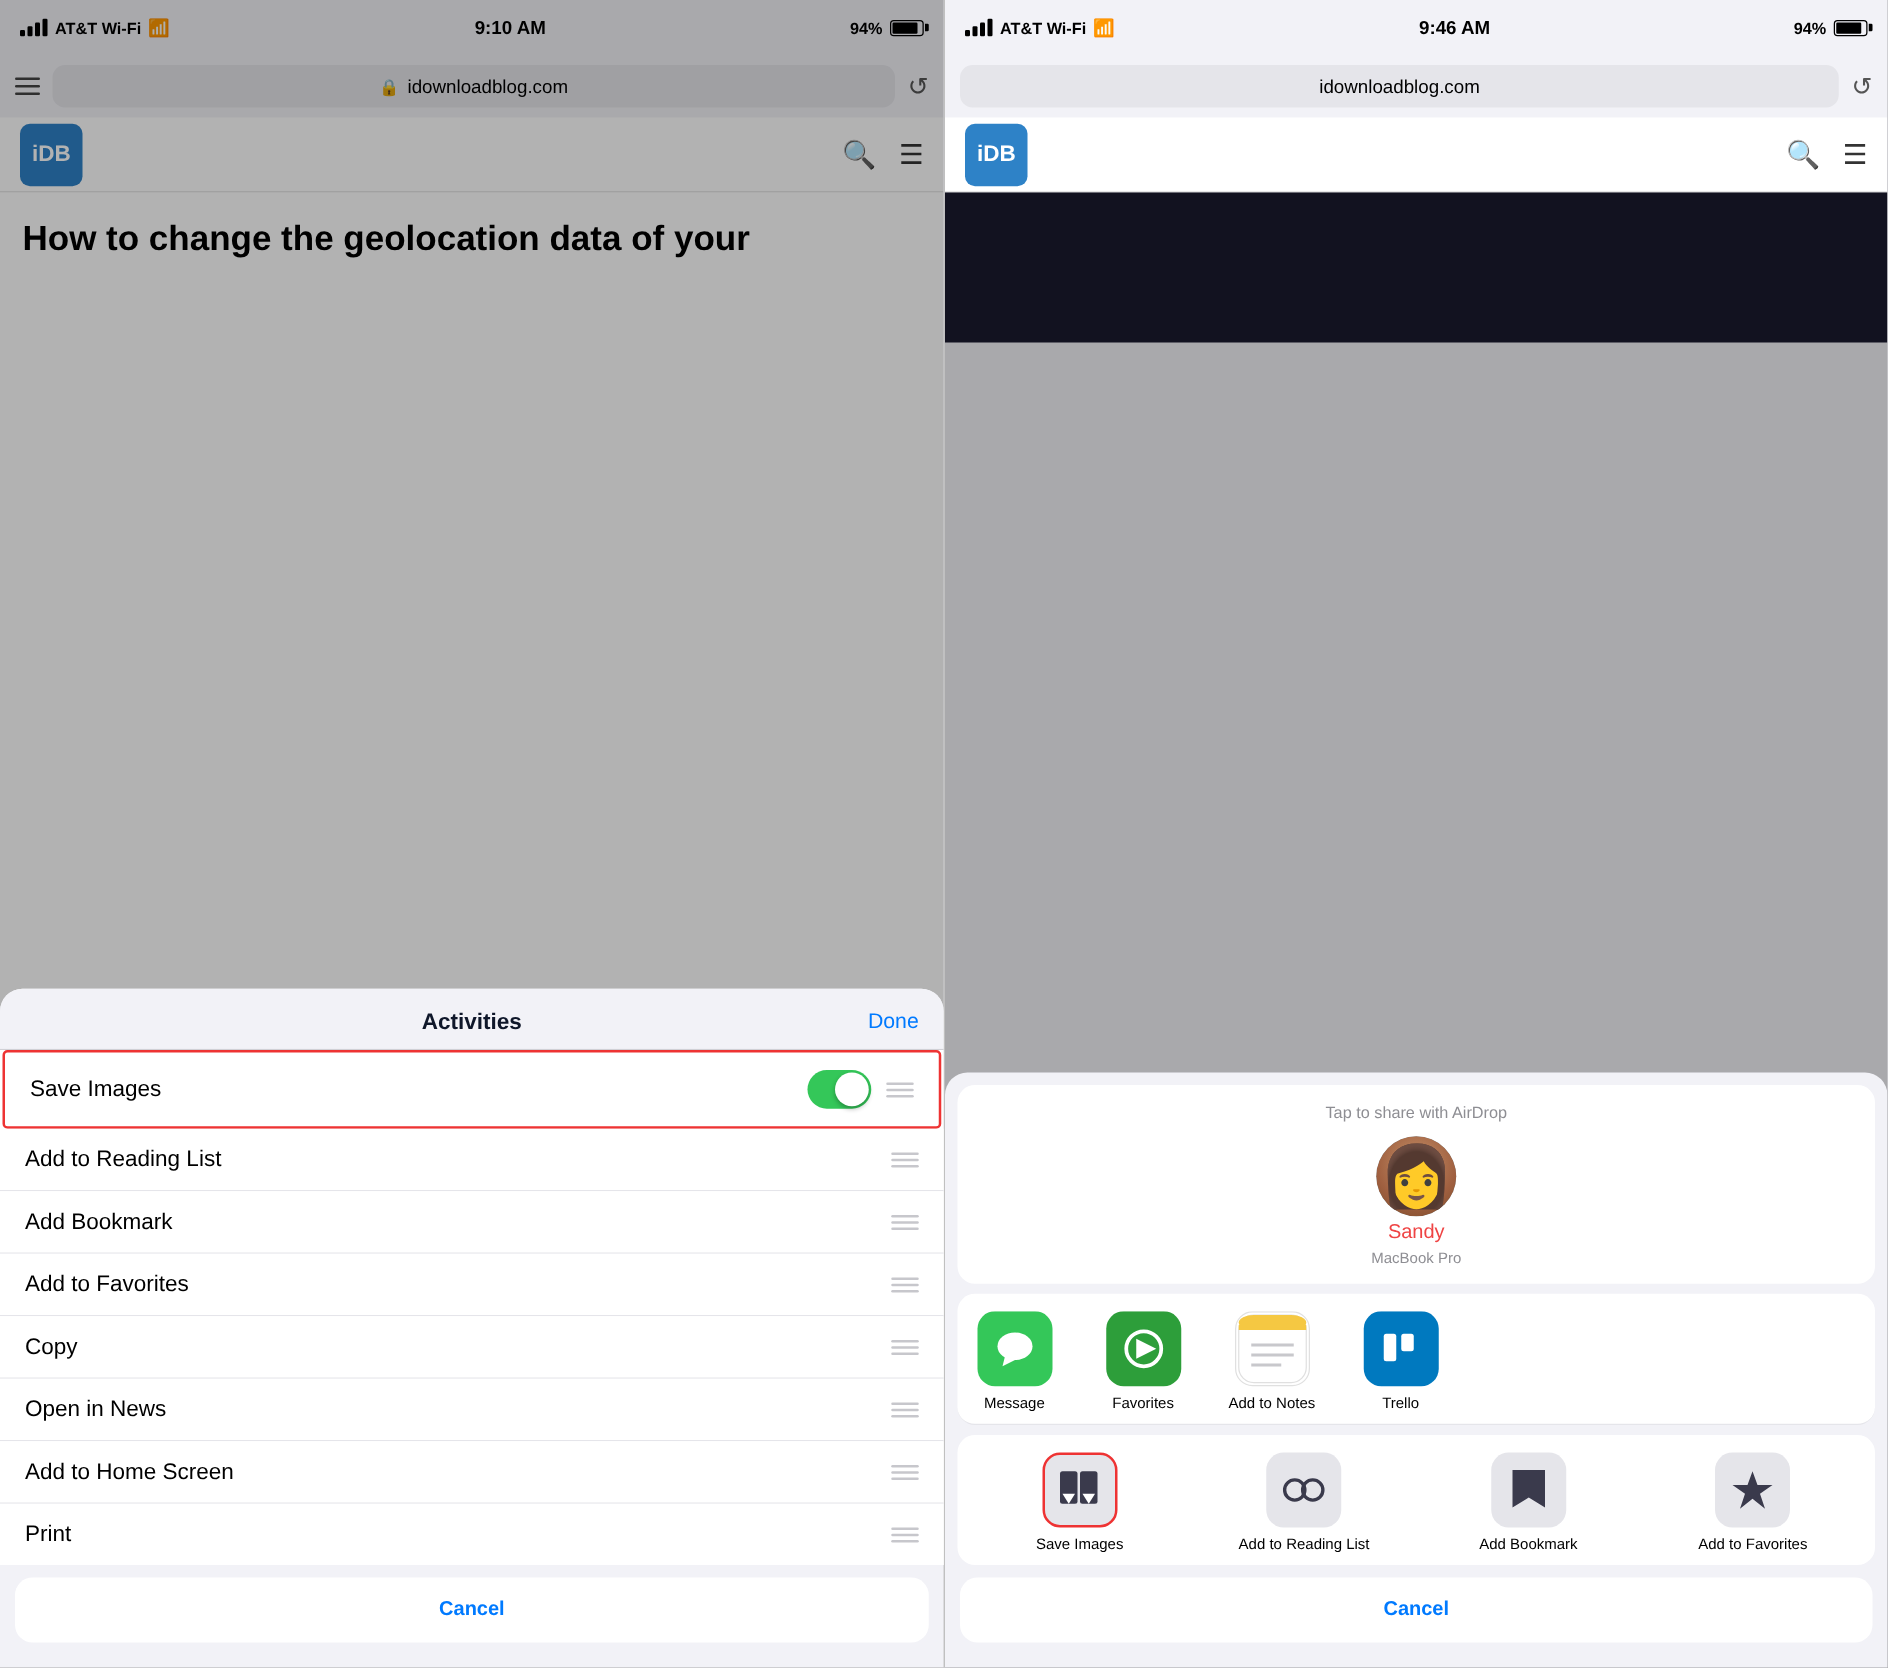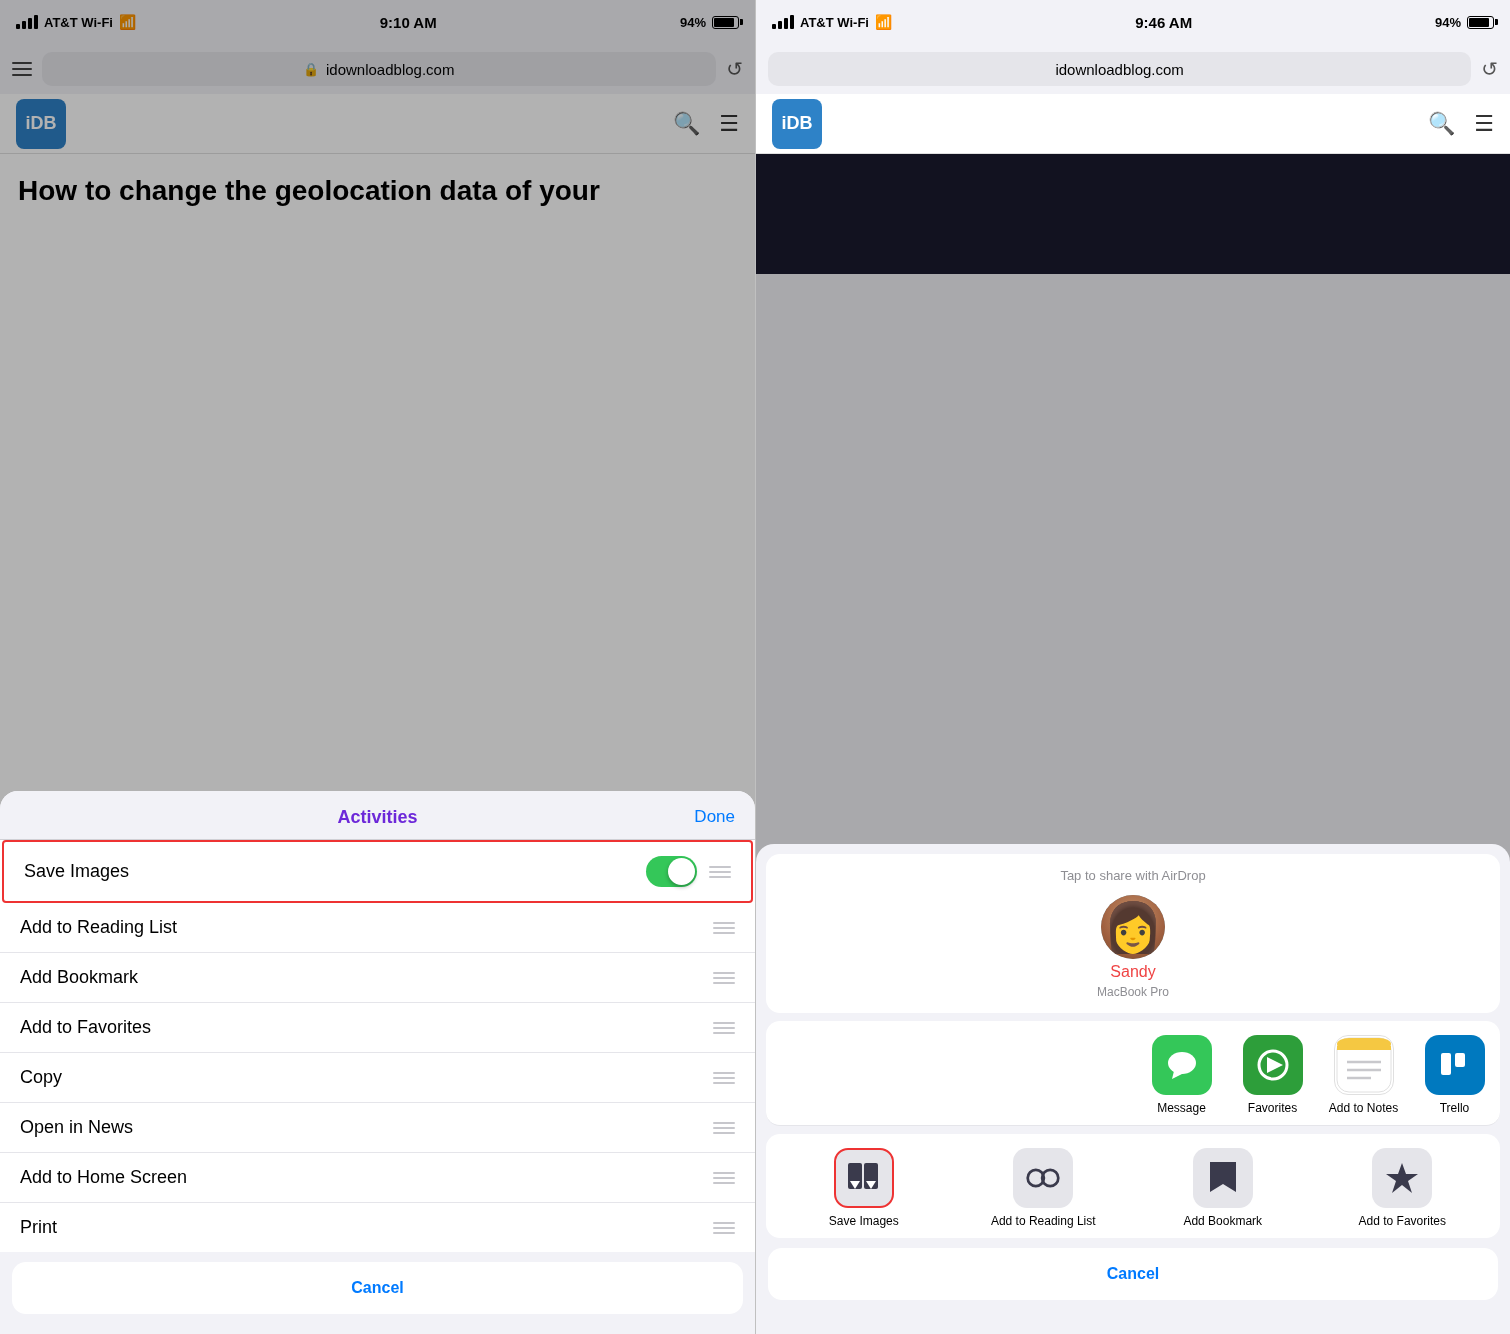--- a/index.html
+++ b/index.html
@@ -161,21 +161,21 @@
       border-bottom: 1px solid #d0d0d5;
       background: #f2f2f7;
       border-radius: 18px 18px 0 0;
     }
     .modal-title {
       position: absolute;
       left: 50%;
       transform: translateX(-50%);
       font-size: 18px;
       font-weight: 700;
-      color: #6d28d9;
+      color: #0f172a;
     }
     .modal-done {
       margin-left: auto;
       font-size: 17px;
       color: #007aff;
       font-weight: 500;
       cursor: pointer;
     }
 
     .activities-list {
@@ -251,21 +251,21 @@
       cursor: pointer;
     }
 
     
     .share-modal {
       position: absolute;
       bottom: 0; left: 0; right: 0;
       background: #f2f2f7;
       border-radius: 18px 18px 0 0;
       z-index: 20;
-      padding-bottom: 24px;
+      padding-bottom: 10px;
     }
 
     
     .airdrop-section {
       background: #fff;
       padding: 14px;
       margin-bottom: 1px;
       border-radius: 14px;
       margin: 10px 10px 0;
     }
@@ -317,23 +317,22 @@
     
     .share-apps-row {
       background: #fff;
       margin: 8px 10px 0;
       border-radius: 14px;
       padding: 14px 8px 10px;
       border-bottom: 1px solid #e5e5ea;
     }
     .share-apps-scroll {
       display: flex;
-      gap: 16px;
+      gap: 28px;
       overflow: hidden;
-      justify-content: flex-end;
     }
     .share-app-item {
       display: flex;
       flex-direction: column;
       align-items: center;
       gap: 6px;
       min-width: 75px;
       cursor: pointer;
     }
     .share-app-icon {

